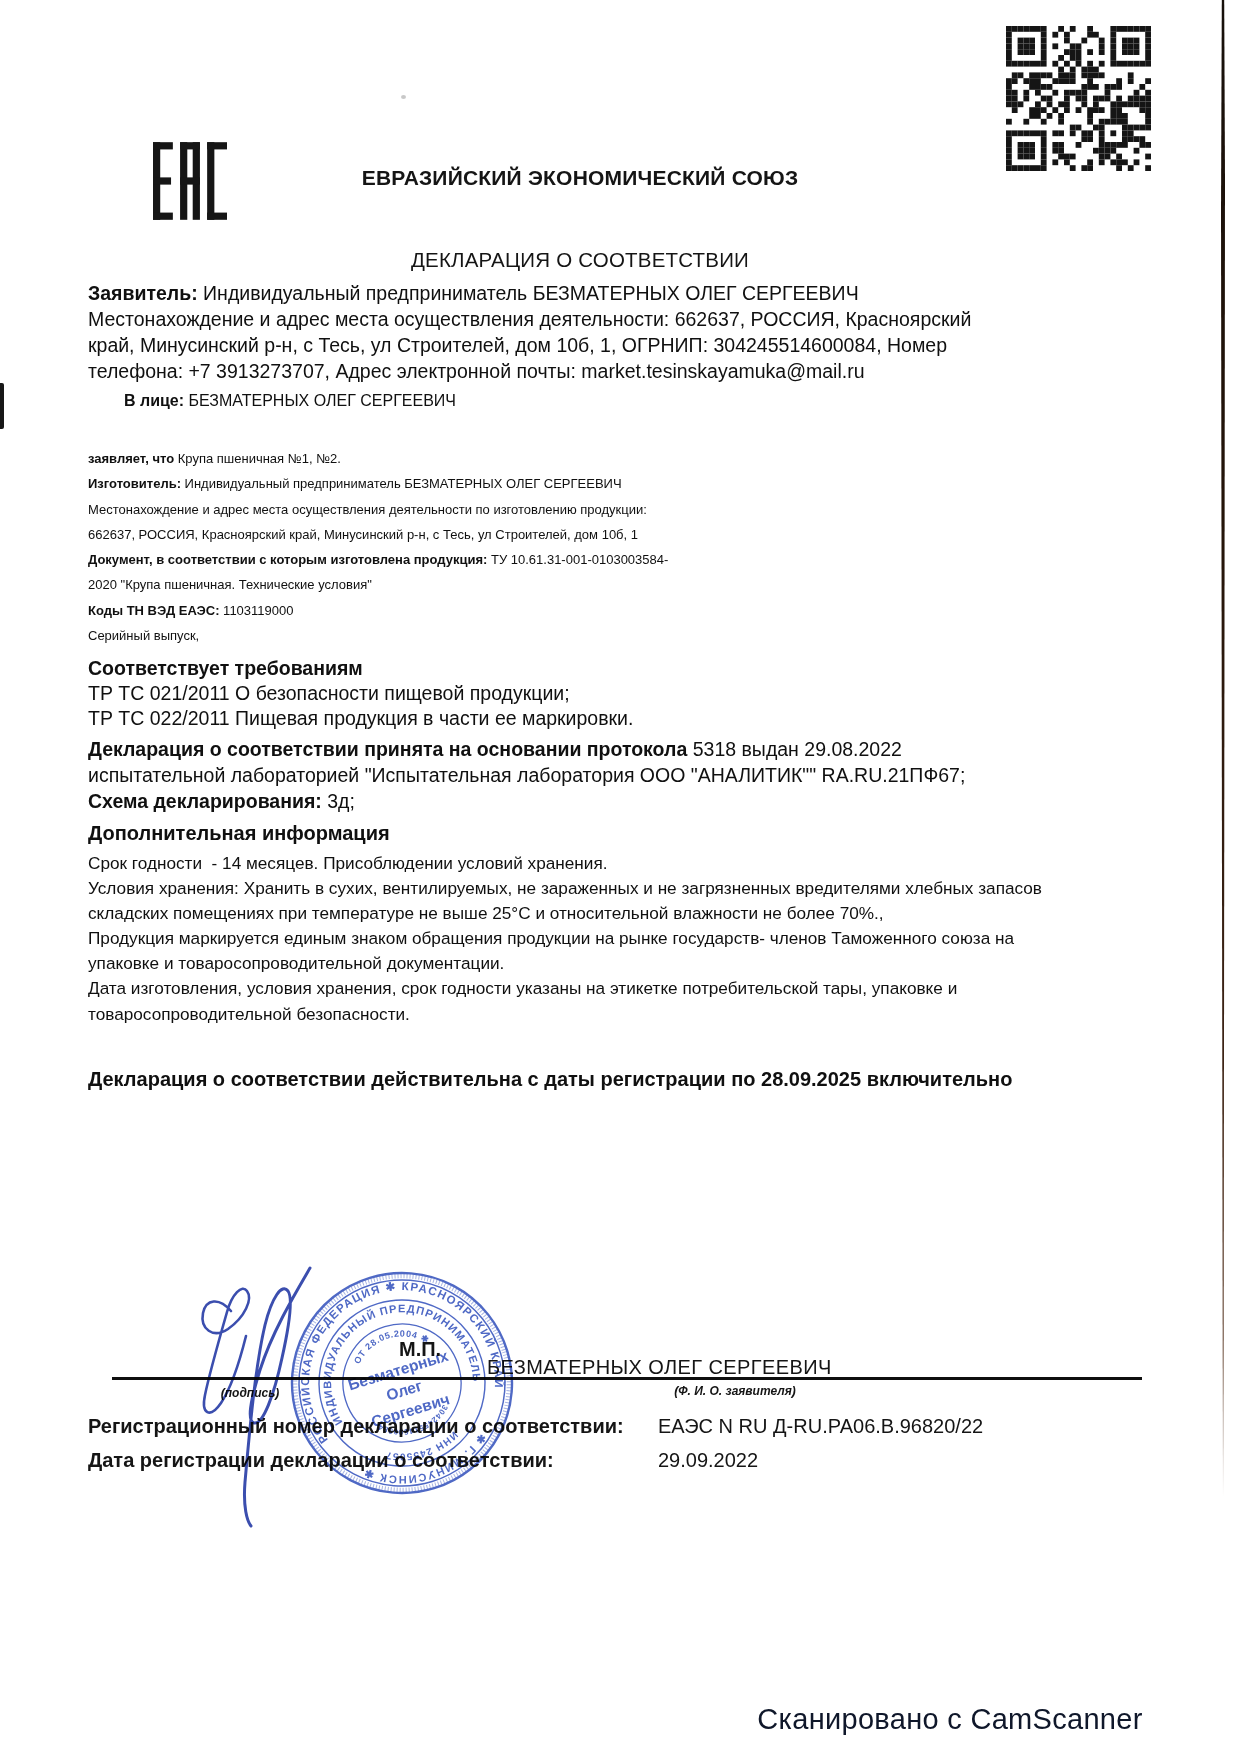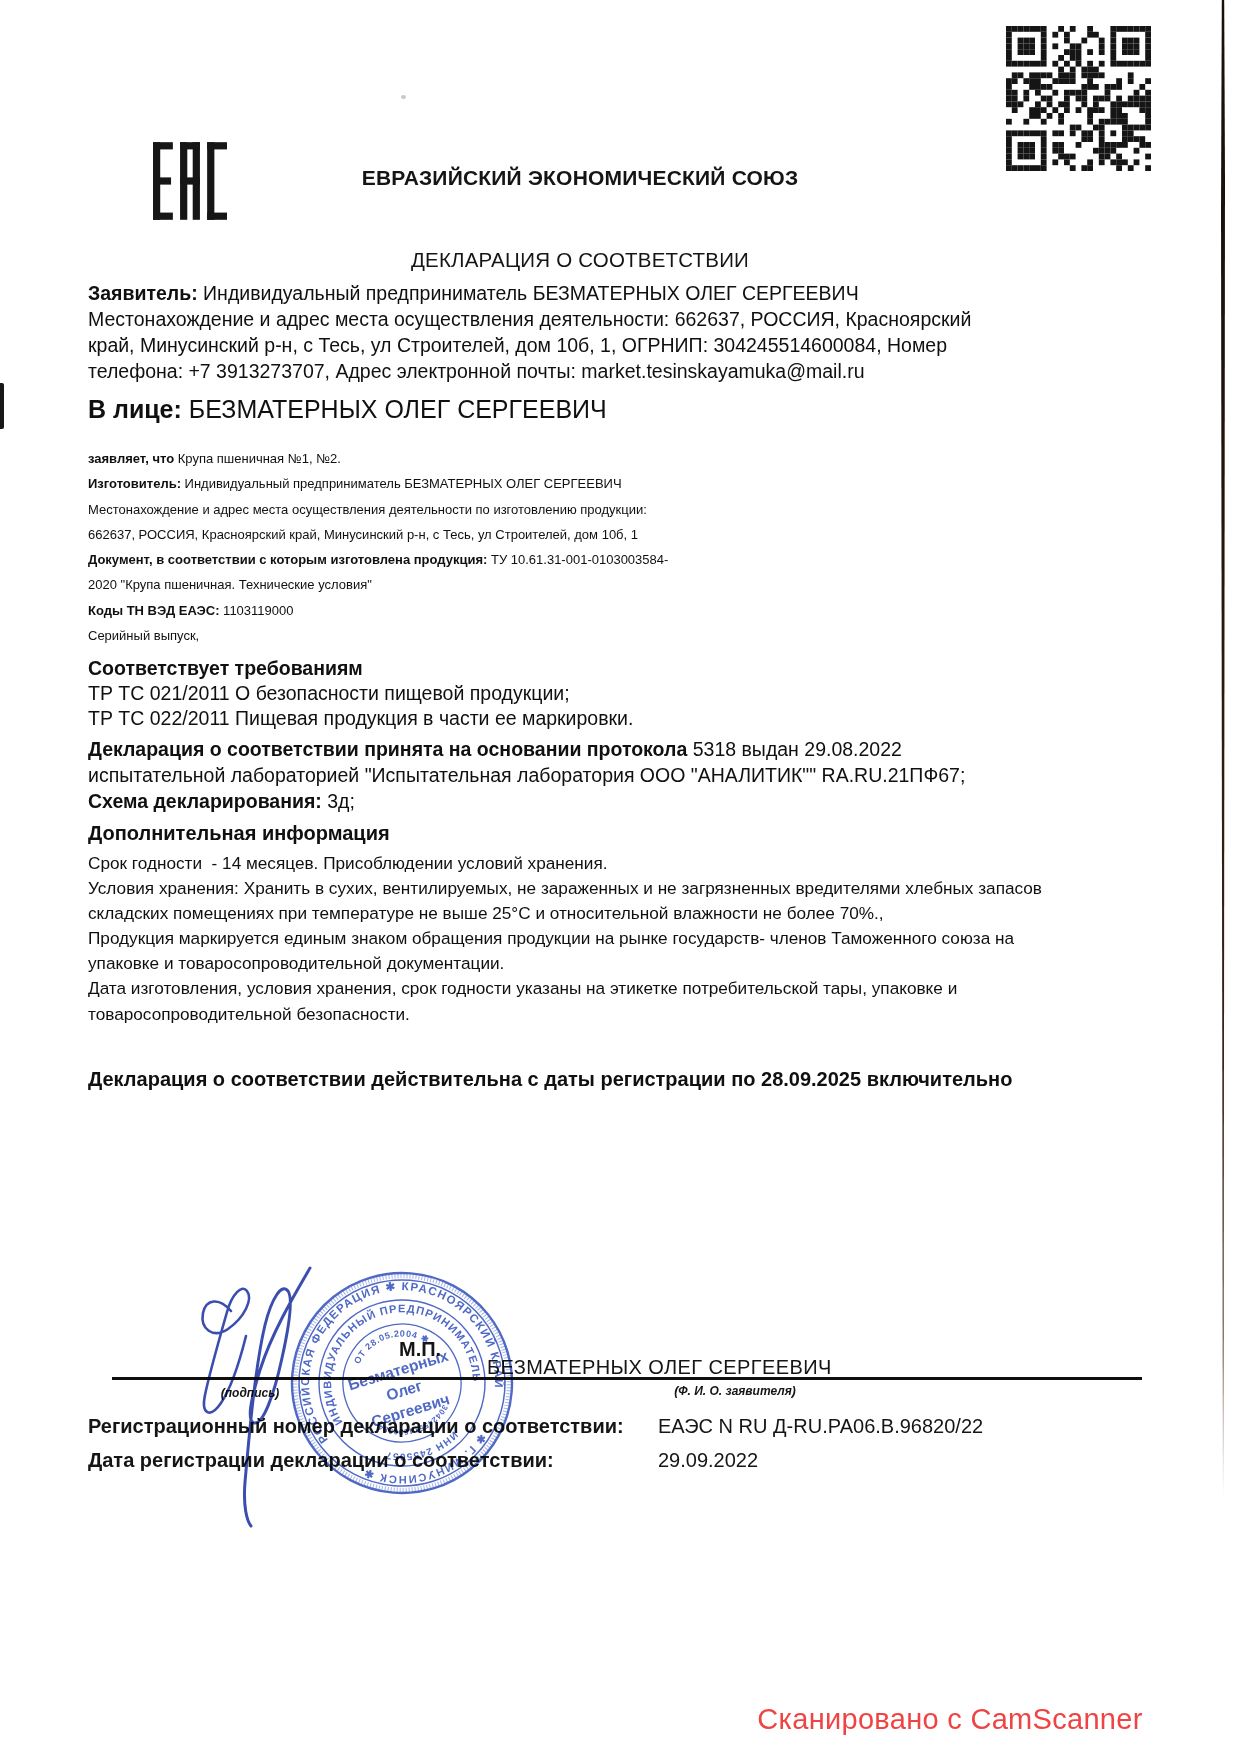--- a/index.html
+++ b/index.html
@@ -43,21 +43,21 @@
   .signink{left:170px; top:1240px; z-index:5; mix-blend-mode:multiply;}
   
   .edgeline{left:1221px; top:0; width:4px; height:1497px; z-index:6;
     background:linear-gradient(to bottom,#17100b 0%,#241409 35%,#3d2416 70%,#5c3a26 90%,rgba(92,58,38,0) 100%);
     clip-path:polygon(20% 0,80% 0,100% 12%,62% 100%,48% 100%,0 14%);}
   .leftmark{left:0; top:383px; width:4px; height:46px; background:#171717;
     border-radius:0 2px 2px 0; z-index:6;}
   .specdot{left:401px; top:95px; width:5px; height:4px; background:#9a9a9a;
     border-radius:50%; opacity:.55;}
   .watermark{left:690px; top:1703px; width:520px; text-align:center;
-    font-size:29px; color:#ef4444; letter-spacing:.3px;}
+    font-size:29px; color:#0f172a; letter-spacing:.3px;}
 </style>
 </head>
 <body>
 
 <div class="page">
 
   <svg class="abs eac" width="74" height="84" viewBox="0 0 82 86" aria-hidden="true">
     <g fill="#161616">
       <rect x="0" y="0" width="8" height="86"></rect>
         <rect x="0" y="0" width="22" height="8"></rect>
@@ -396,21 +396,21 @@
   <div class="abs title1">ЕВРАЗИЙСКИЙ ЭКОНОМИЧЕСКИЙ СОЮЗ</div>
   <div class="abs title2">ДЕКЛАРАЦИЯ О СООТВЕТСТВИИ</div>
 
   <div>
       <div class="tblock" style="top: 280px; font-size: 19.5px; line-height: 26px;">
         <div class="tline"><span class="b">Заявитель:</span><span> Индивидуальный предприниматель БЕЗМАТЕРНЫХ ОЛЕГ СЕРГЕЕВИЧ</span></div>
         <div class="tline"><span>Местонахождение и адрес места осуществления деятельности: 662637, РОССИЯ, Красноярский</span></div>
         <div class="tline"><span>край, Минусинский р-н, с Тесь, ул Строителей, дом 10б, 1, ОГРНИП: 304245514600084, Номер</span></div>
         <div class="tline"><span>телефона: +7 3913273707, Адрес электронной почты: market.tesinskayamuka@mail.ru</span></div>
       </div>
-      <div class="tblock" style="top: 396px; font-size: 25px; line-height: 26px;">
+      <div class="tblock" style="top: 388px; font-size: 16px; line-height: 26px; margin-left: 36px;">
         <div class="tline"><span class="b">В лице:</span><span> БЕЗМАТЕРНЫХ ОЛЕГ СЕРГЕЕВИЧ</span></div>
       </div>
       <div class="tblock" style="top: 446px; font-size: 13px; line-height: 25.3px;">
         <div class="tline"><span class="b">заявляет, что</span><span> Крупа пшеничная №1, №2.</span></div>
         <div class="tline"><span class="b">Изготовитель:</span><span> Индивидуальный предприниматель БЕЗМАТЕРНЫХ ОЛЕГ СЕРГЕЕВИЧ</span></div>
         <div class="tline"><span>Местонахождение и адрес места осуществления деятельности по изготовлению продукции:</span></div>
         <div class="tline"><span>662637, РОССИЯ, Красноярский край, Минусинский р-н, с Тесь, ул Строителей, дом 10б, 1</span></div>
         <div class="tline"><span class="b">Документ, в соответствии с которым изготовлена продукция:</span><span> ТУ 10.61.31-001-0103003584-</span></div>
         <div class="tline"><span>2020 "Крупа пшеничная. Технические условия"</span></div>
         <div class="tline"><span class="b">Коды ТН ВЭД ЕАЭС:</span><span> 1103119000</span></div>

